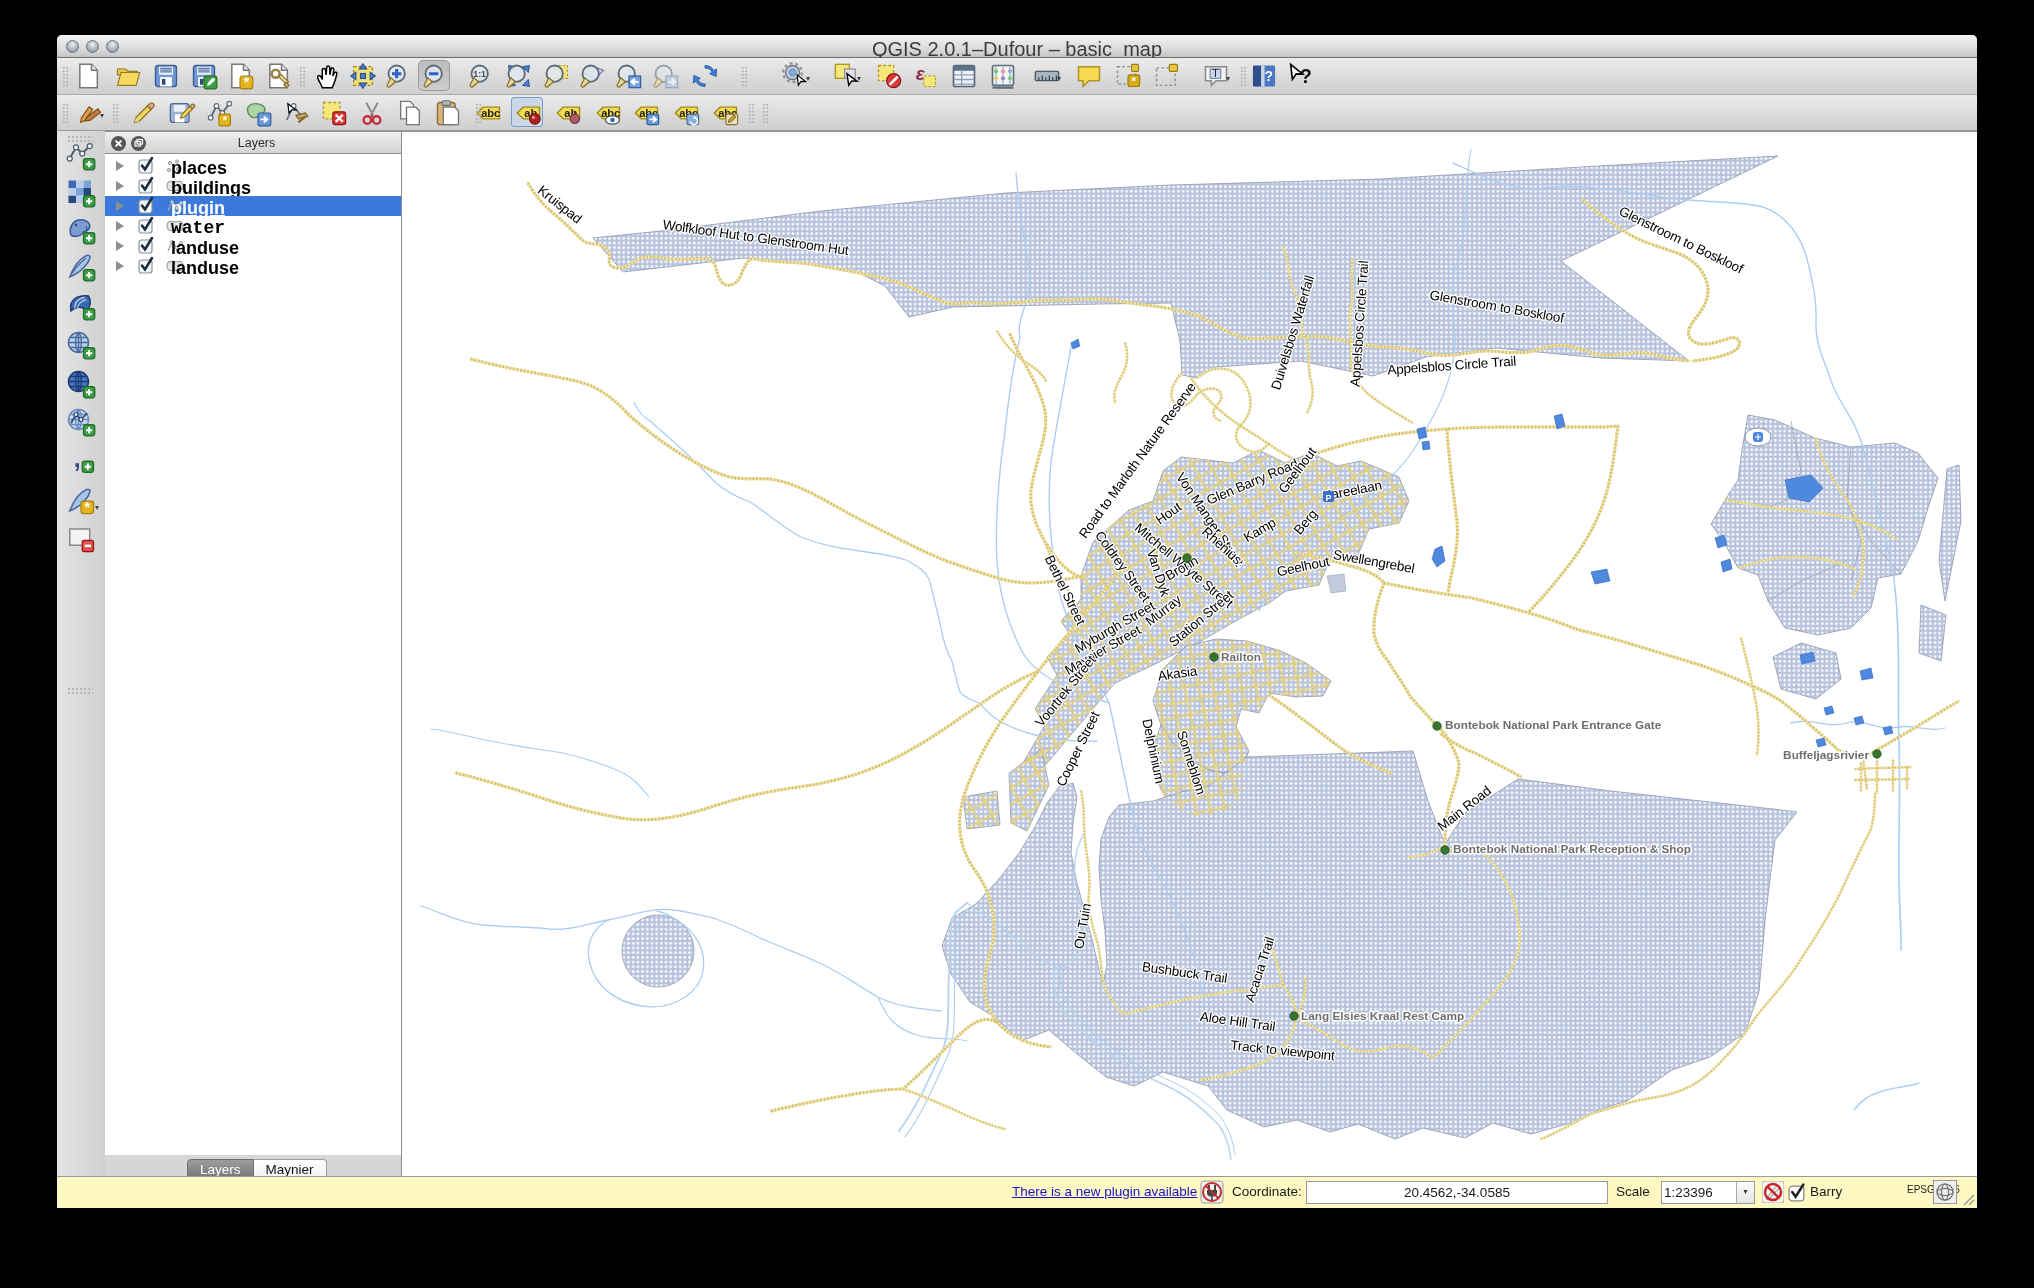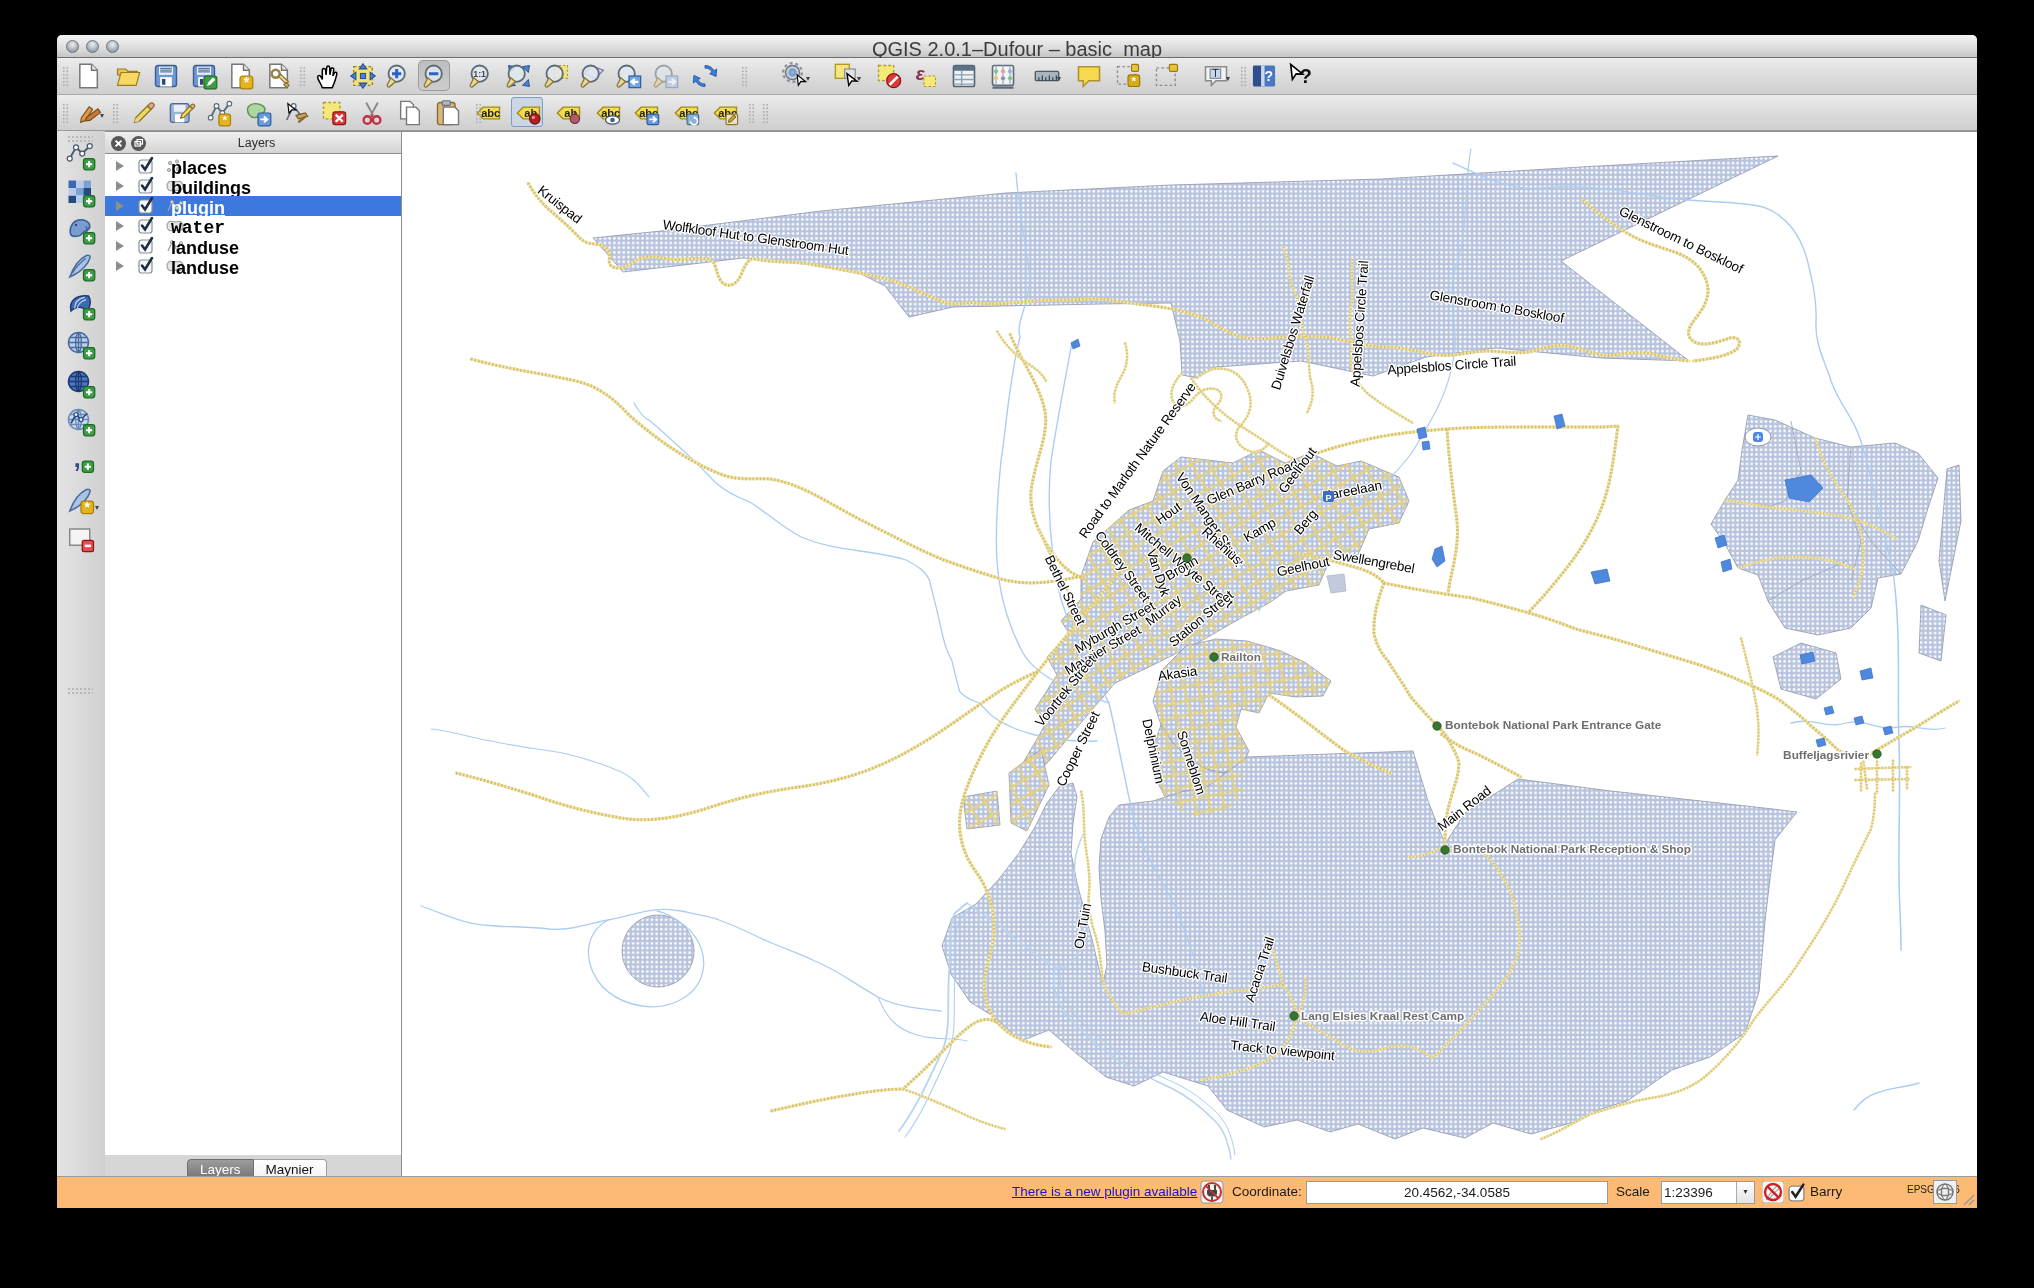--- a/index.html
+++ b/index.html
@@ -26,21 +26,21 @@
 .lrow{position:absolute;left:0;width:100%;height:20px;}
 .lrow .tri{position:absolute;left:11px;top:5px;width:0;height:0;border-left:8px solid #8e8e8e;border-top:5px solid transparent;border-bottom:5px solid transparent;}
 .lrow .cb{position:absolute;left:33px;top:0px;}
 .lrow .ic{position:absolute;left:60px;top:2px;}
 .lrow .lab{position:absolute;left:66px;top:2px;font-size:18px;font-weight:bold;color:#000;}
 #tabs{position:absolute;left:82px;top:1028px;height:20px;white-space:nowrap;}
 .tab{display:inline-block;height:20px;line-height:20px;font-size:13.5px;padding:0 12px;box-sizing:border-box;vertical-align:top;}
 #tabL{background:linear-gradient(#9d9d9d,#767676);color:#fff;border-radius:4px 0 0 4px;border:1px solid #6e6e6e;}
 #tabB{background:linear-gradient(#ffffff,#f2f2f2);color:#111;border-radius:0 4px 4px 0;border:1px solid #9e9e9e;border-left:none;}
 #map{position:absolute;left:344px;top:96px;width:1576px;height:1045px;background:#fff;border-left:1px solid #8e8e8e;border-top:1px solid #8e8e8e;}
-#sbar{position:absolute;left:0;bottom:0;width:100%;height:31px;background:#fdba74;border-top:1px solid #9b9b9b;font-size:13.5px;color:#1a1a1a;}
+#sbar{position:absolute;left:0;bottom:0;width:100%;height:31px;background:#fef9c3;border-top:1px solid #9b9b9b;font-size:13.5px;color:#1a1a1a;}
 #sbar .it{position:absolute;top:7px;}
 #coordbox{position:absolute;left:1249px;top:4px;width:300px;height:21px;border:1px solid #999;background:#fff;text-align:center;line-height:21px;font-size:13.5px;}
 #scalebox{position:absolute;left:1604px;top:4px;width:92px;height:21px;border:1px solid #999;background:#fff;line-height:21px;font-size:13.5px;}
 #scalebox .arr{position:absolute;right:0;top:0;width:17px;height:100%;border-left:1px solid #aaa;background:linear-gradient(#fdfdfd,#e4e4e4);font-size:8px;text-align:center;line-height:19px;color:#333;}
 text{font-family:"Liberation Sans",sans-serif;}
 </style></head>
 <body>
 <div id="win">
 <div id="title">
       <div class="tl" style="left:9px"></div>

